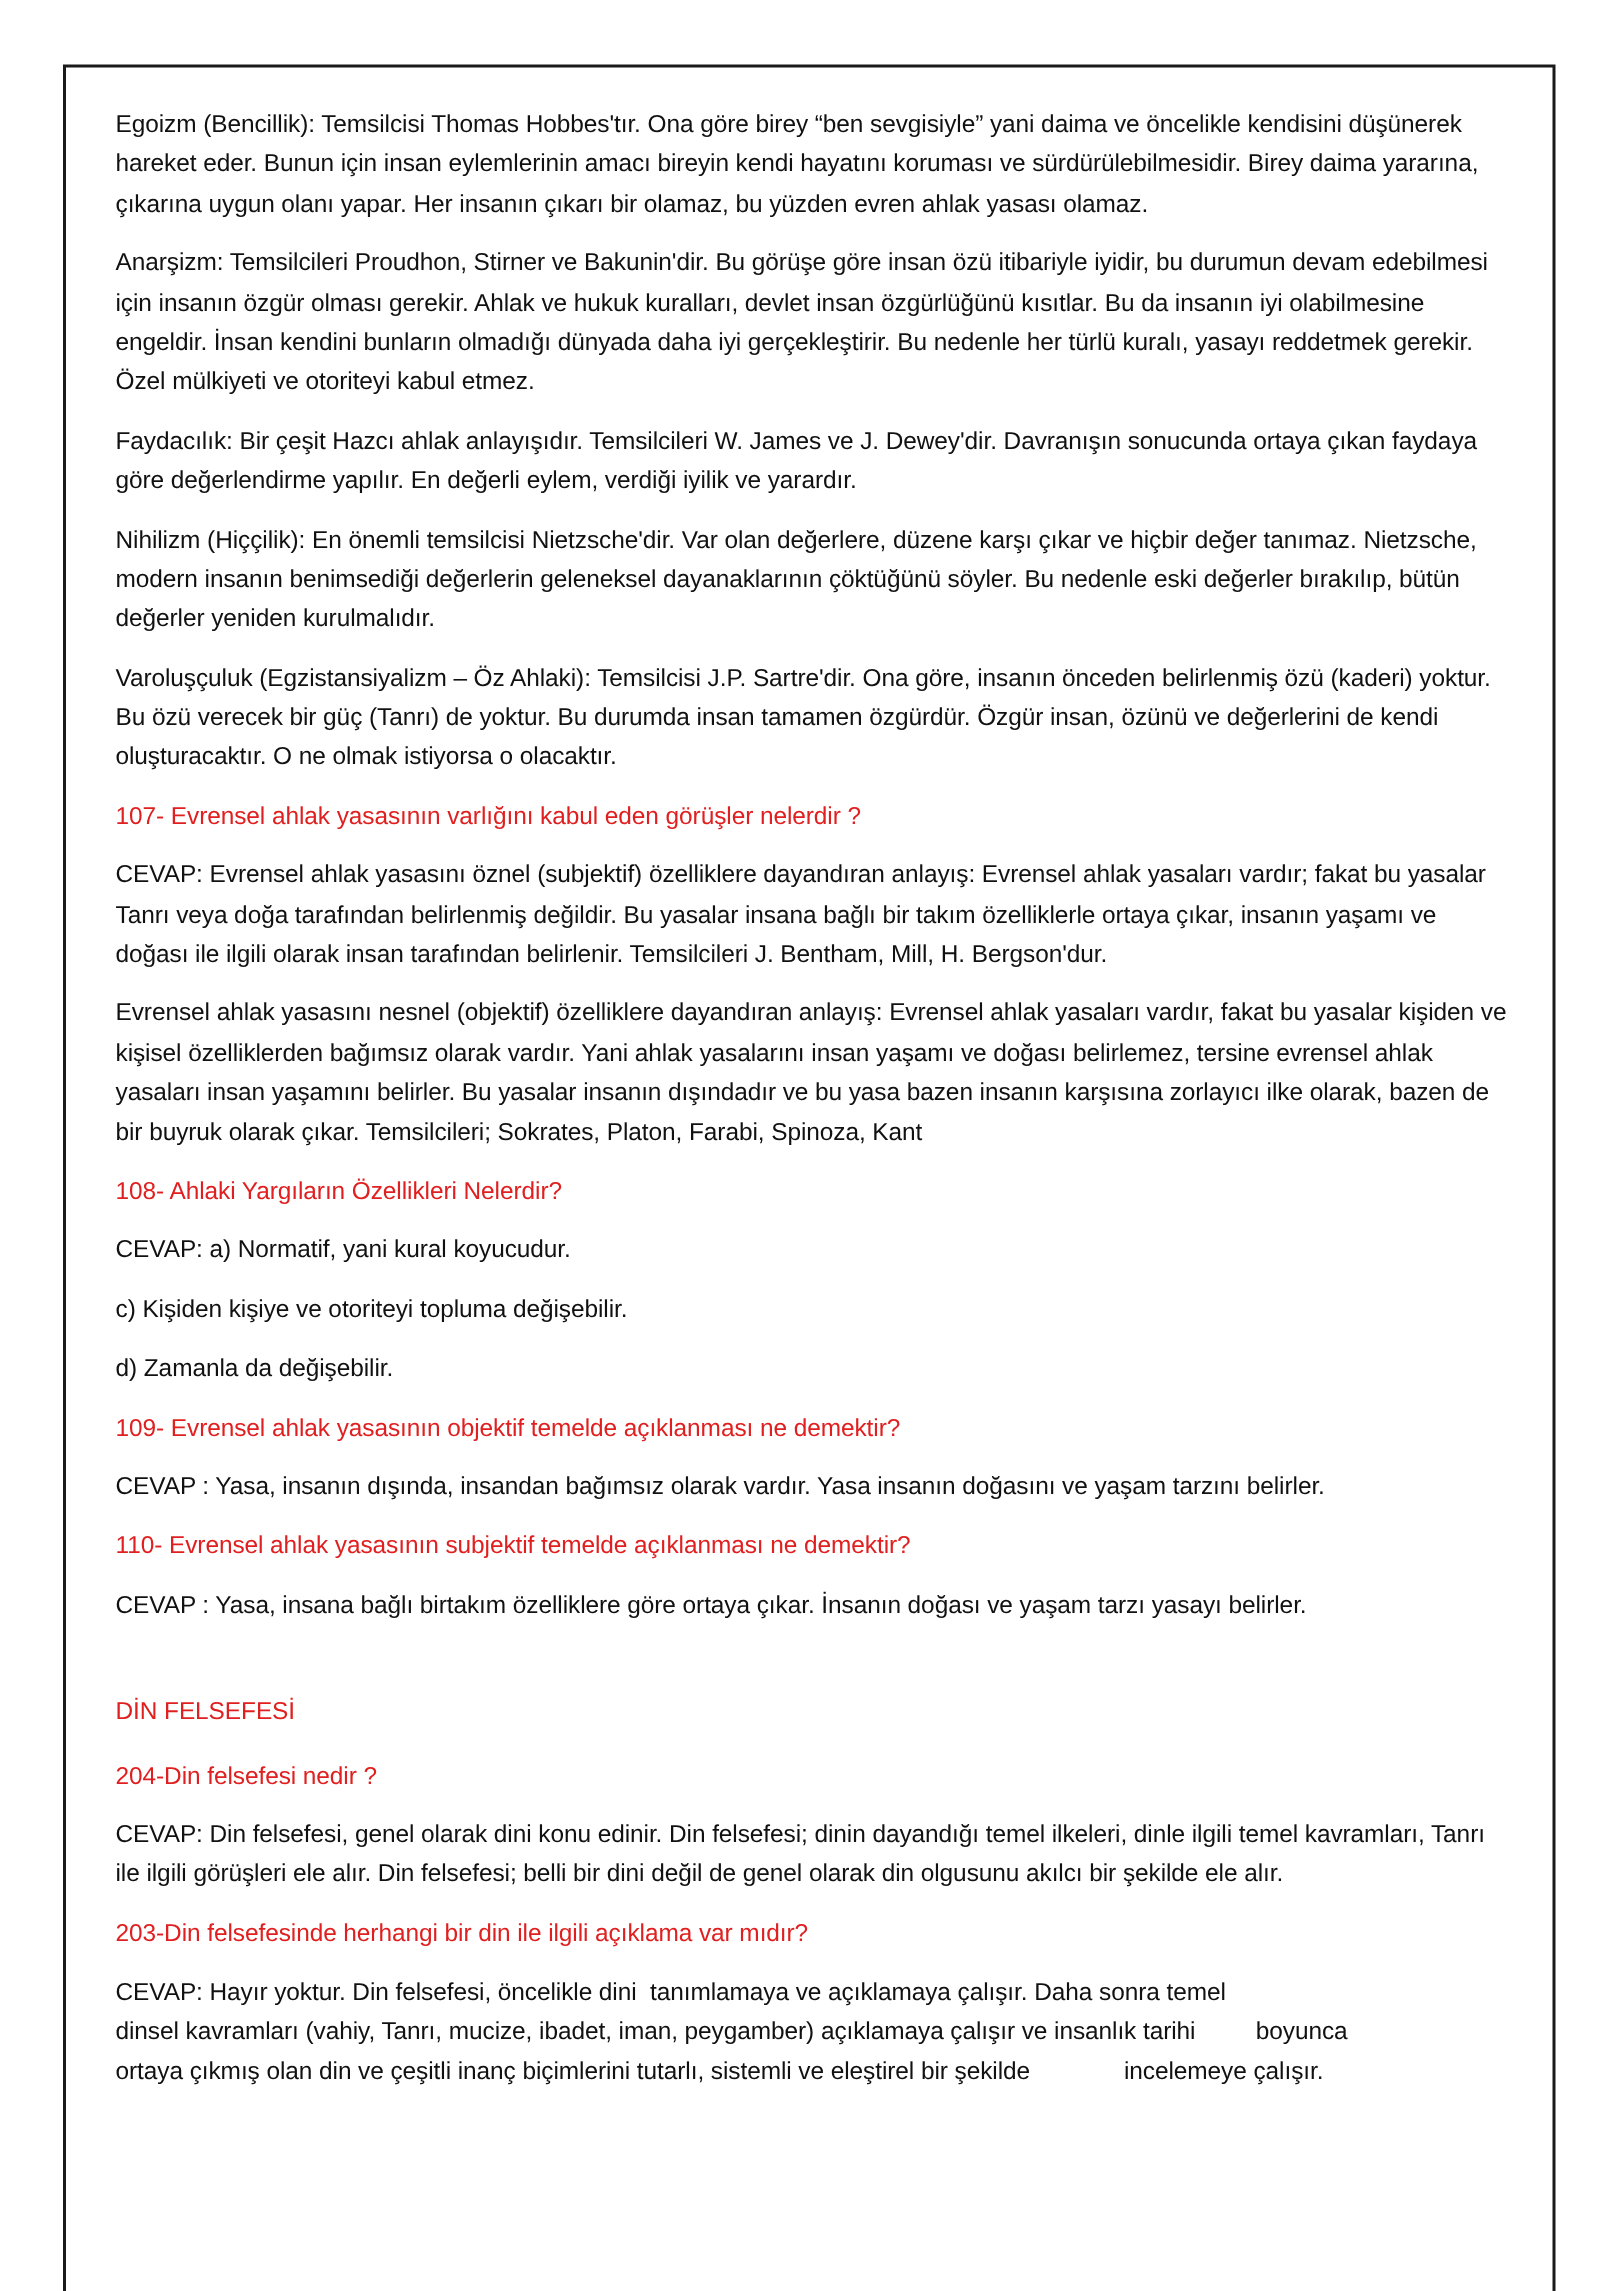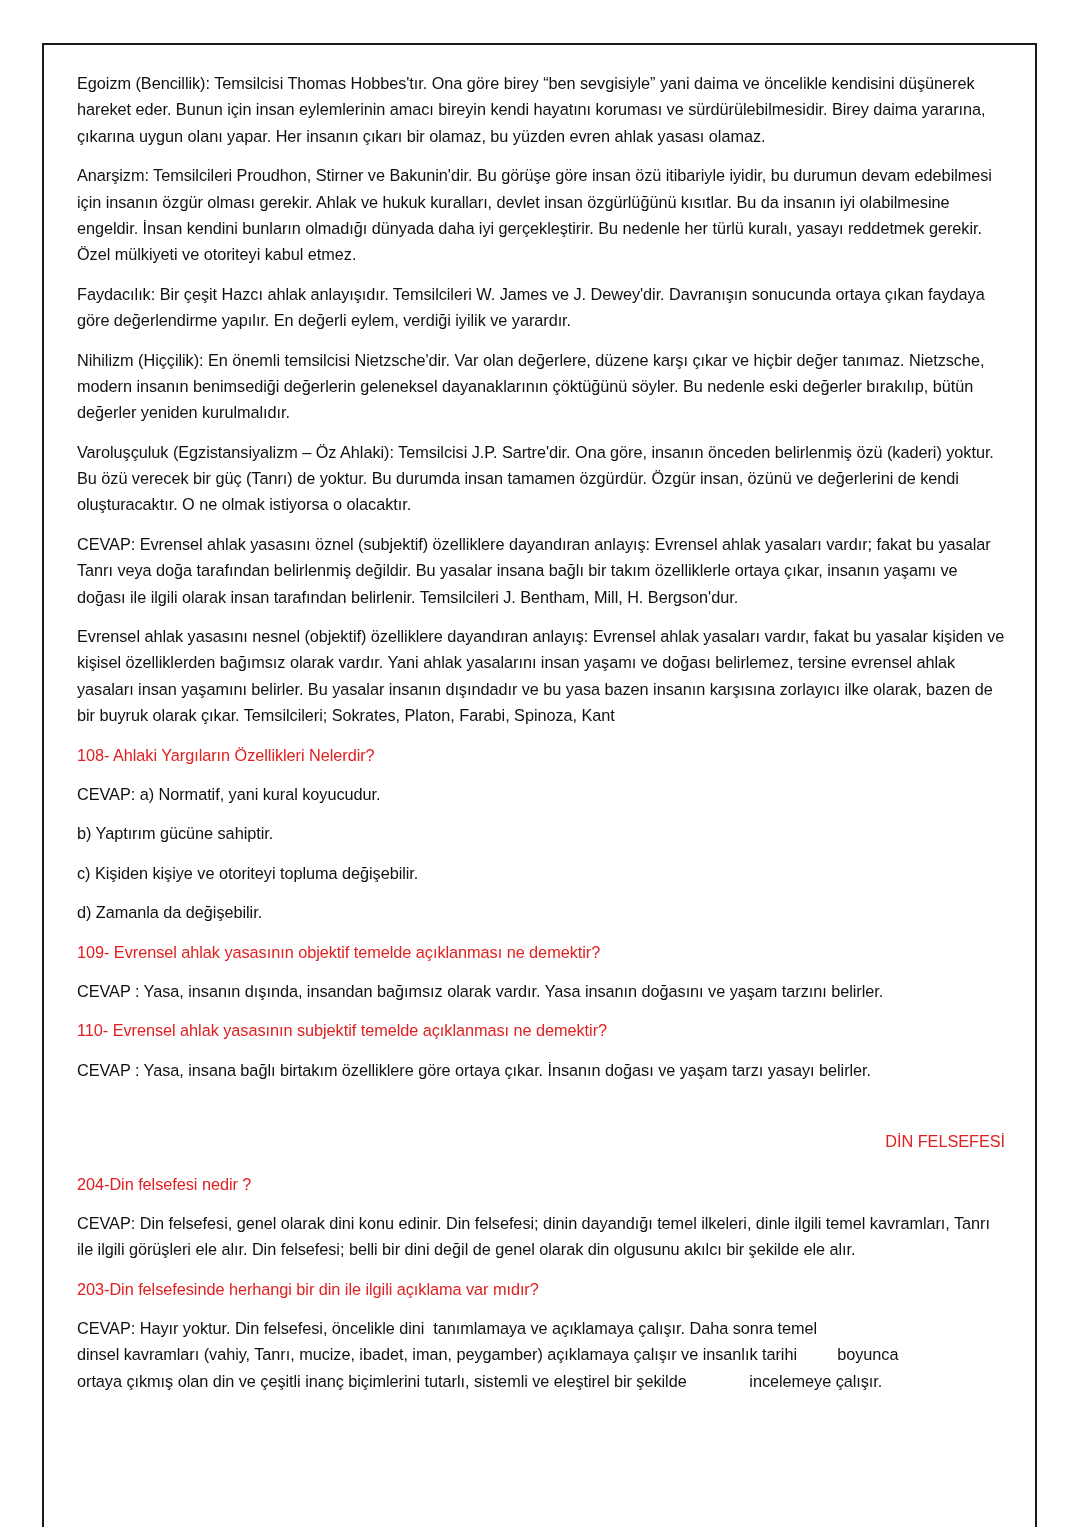--- a/index.html
+++ b/index.html
@@ -41,21 +41,21 @@
     color: #111111;
   }
   p.q-heading {
     color: #E02020;
     margin: 0 0 13px 0;
     font-size: 16.3px;
     line-height: 1.62;
   }
   p.section-title {
     color: #E02020;
-    text-align: right;
+    text-align: left;
     font-size: 16.3px;
     margin: 18px 0 16px 0;
     line-height: 1.62;
   }
   p.list-item {
     margin: 0 0 13px 0;
   }
   p.wrap-fixed {
     white-space: pre-wrap;
   }
@@ -72,30 +72,30 @@
     <p class="body-text">Egoizm (Bencillik): Temsilcisi Thomas Hobbes'tır. Ona göre birey “ben sevgisiyle” yani daima ve öncelikle kendisini düşünerek hareket eder. Bunun için insan eylemlerinin amacı bireyin kendi hayatını koruması ve sürdürülebilmesidir. Birey daima yararına, çıkarına uygun olanı yapar. Her insanın çıkarı bir olamaz, bu yüzden evren ahlak yasası olamaz.</p>
 
     <p class="body-text">Anarşizm: Temsilcileri Proudhon, Stirner ve Bakunin'dir. Bu görüşe göre insan özü itibariyle iyidir, bu durumun devam edebilmesi için insanın özgür olması gerekir. Ahlak ve hukuk kuralları, devlet insan özgürlüğünü kısıtlar. Bu da insanın iyi olabilmesine engeldir. İnsan kendini bunların olmadığı dünyada daha iyi gerçekleştirir. Bu nedenle her türlü kuralı, yasayı reddetmek gerekir. Özel mülkiyeti ve otoriteyi kabul etmez.</p>
 
     <p class="body-text">Faydacılık: Bir çeşit Hazcı ahlak anlayışıdır. Temsilcileri W. James ve J. Dewey'dir. Davranışın sonucunda ortaya çıkan faydaya göre değerlendirme yapılır. En değerli eylem, verdiği iyilik ve yarardır.</p>
 
     <p class="body-text">Nihilizm (Hiççilik): En önemli temsilcisi Nietzsche'dir. Var olan değerlere, düzene karşı çıkar ve hiçbir değer tanımaz. Nietzsche, modern insanın benimsediği değerlerin geleneksel dayanaklarının çöktüğünü söyler. Bu nedenle eski değerler bırakılıp, bütün değerler yeniden kurulmalıdır.</p>
 
     <p class="body-text">Varoluşçuluk (Egzistansiyalizm – Öz Ahlaki): Temsilcisi J.P. Sartre'dir. Ona göre, insanın önceden belirlenmiş özü (kaderi) yoktur. Bu özü verecek bir güç (Tanrı) de yoktur. Bu durumda insan tamamen özgürdür. Özgür insan, özünü ve değerlerini de kendi oluşturacaktır. O ne olmak istiyorsa o olacaktır.</p>
 
+    <p class="q-heading">107- Evrensel ahlak yasasının varlığını kabul eden görüşler nelerdir ?</p>
 
     <p class="body-text">CEVAP:  Evrensel ahlak yasasını öznel (subjektif) özelliklere dayandıran anlayış: Evrensel ahlak yasaları vardır; fakat bu yasalar Tanrı veya doğa tarafından belirlenmiş değildir. Bu yasalar insana bağlı bir takım özelliklerle ortaya çıkar, insanın yaşamı ve doğası ile ilgili olarak insan tarafından belirlenir. Temsilcileri J. Bentham, Mill, H. Bergson'dur.</p>
 
     <p class="body-text">Evrensel ahlak yasasını nesnel (objektif) özelliklere dayandıran anlayış: Evrensel ahlak yasaları vardır, fakat bu yasalar kişiden ve kişisel özelliklerden bağımsız olarak vardır. Yani ahlak yasalarını insan yaşamı ve doğası belirlemez, tersine evrensel ahlak yasaları insan yaşamını belirler. Bu yasalar insanın dışındadır ve bu yasa bazen insanın karşısına zorlayıcı ilke olarak, bazen de bir buyruk olarak çıkar. Temsilcileri; Sokrates, Platon, Farabi, Spinoza, Kant</p>
 
     <p class="q-heading">108- Ahlaki Yargıların Özellikleri Nelerdir?</p>
 
     <p class="body-text list-item">CEVAP: a) Normatif, yani kural koyucudur.</p>
 
-    <p class="body-text list-item">b) Yaptırım gücüne sahiptir.</p>
 
     <p class="body-text list-item">c) Kişiden kişiye ve otoriteyi topluma değişebilir.</p>
 
     <p class="body-text list-item">d) Zamanla da değişebilir.</p>
 
     <p class="q-heading">109- Evrensel ahlak yasasının objektif temelde açıklanması ne demektir?</p>
 
     <p class="body-text">CEVAP : Yasa, insanın dışında, insandan bağımsız olarak vardır. Yasa insanın doğasını ve yaşam tarzını belirler.</p>
 
     <p class="q-heading">110- Evrensel ahlak yasasının subjektif temelde açıklanması ne demektir?</p>

